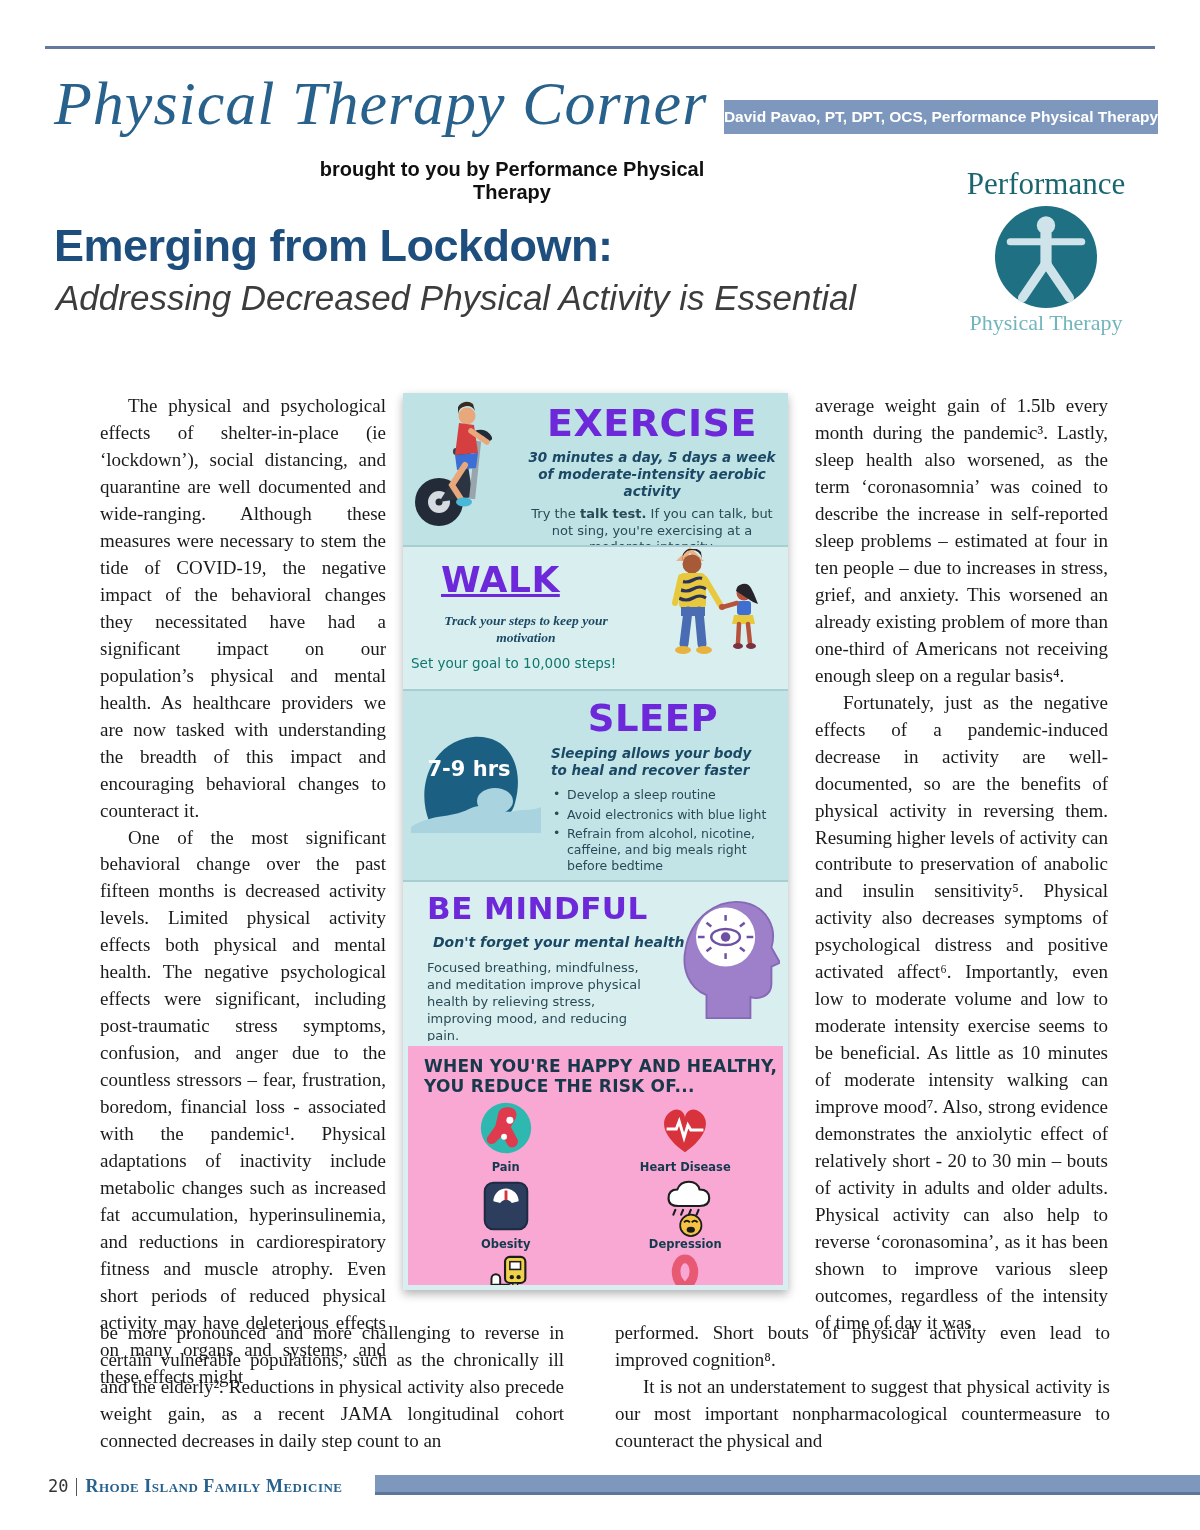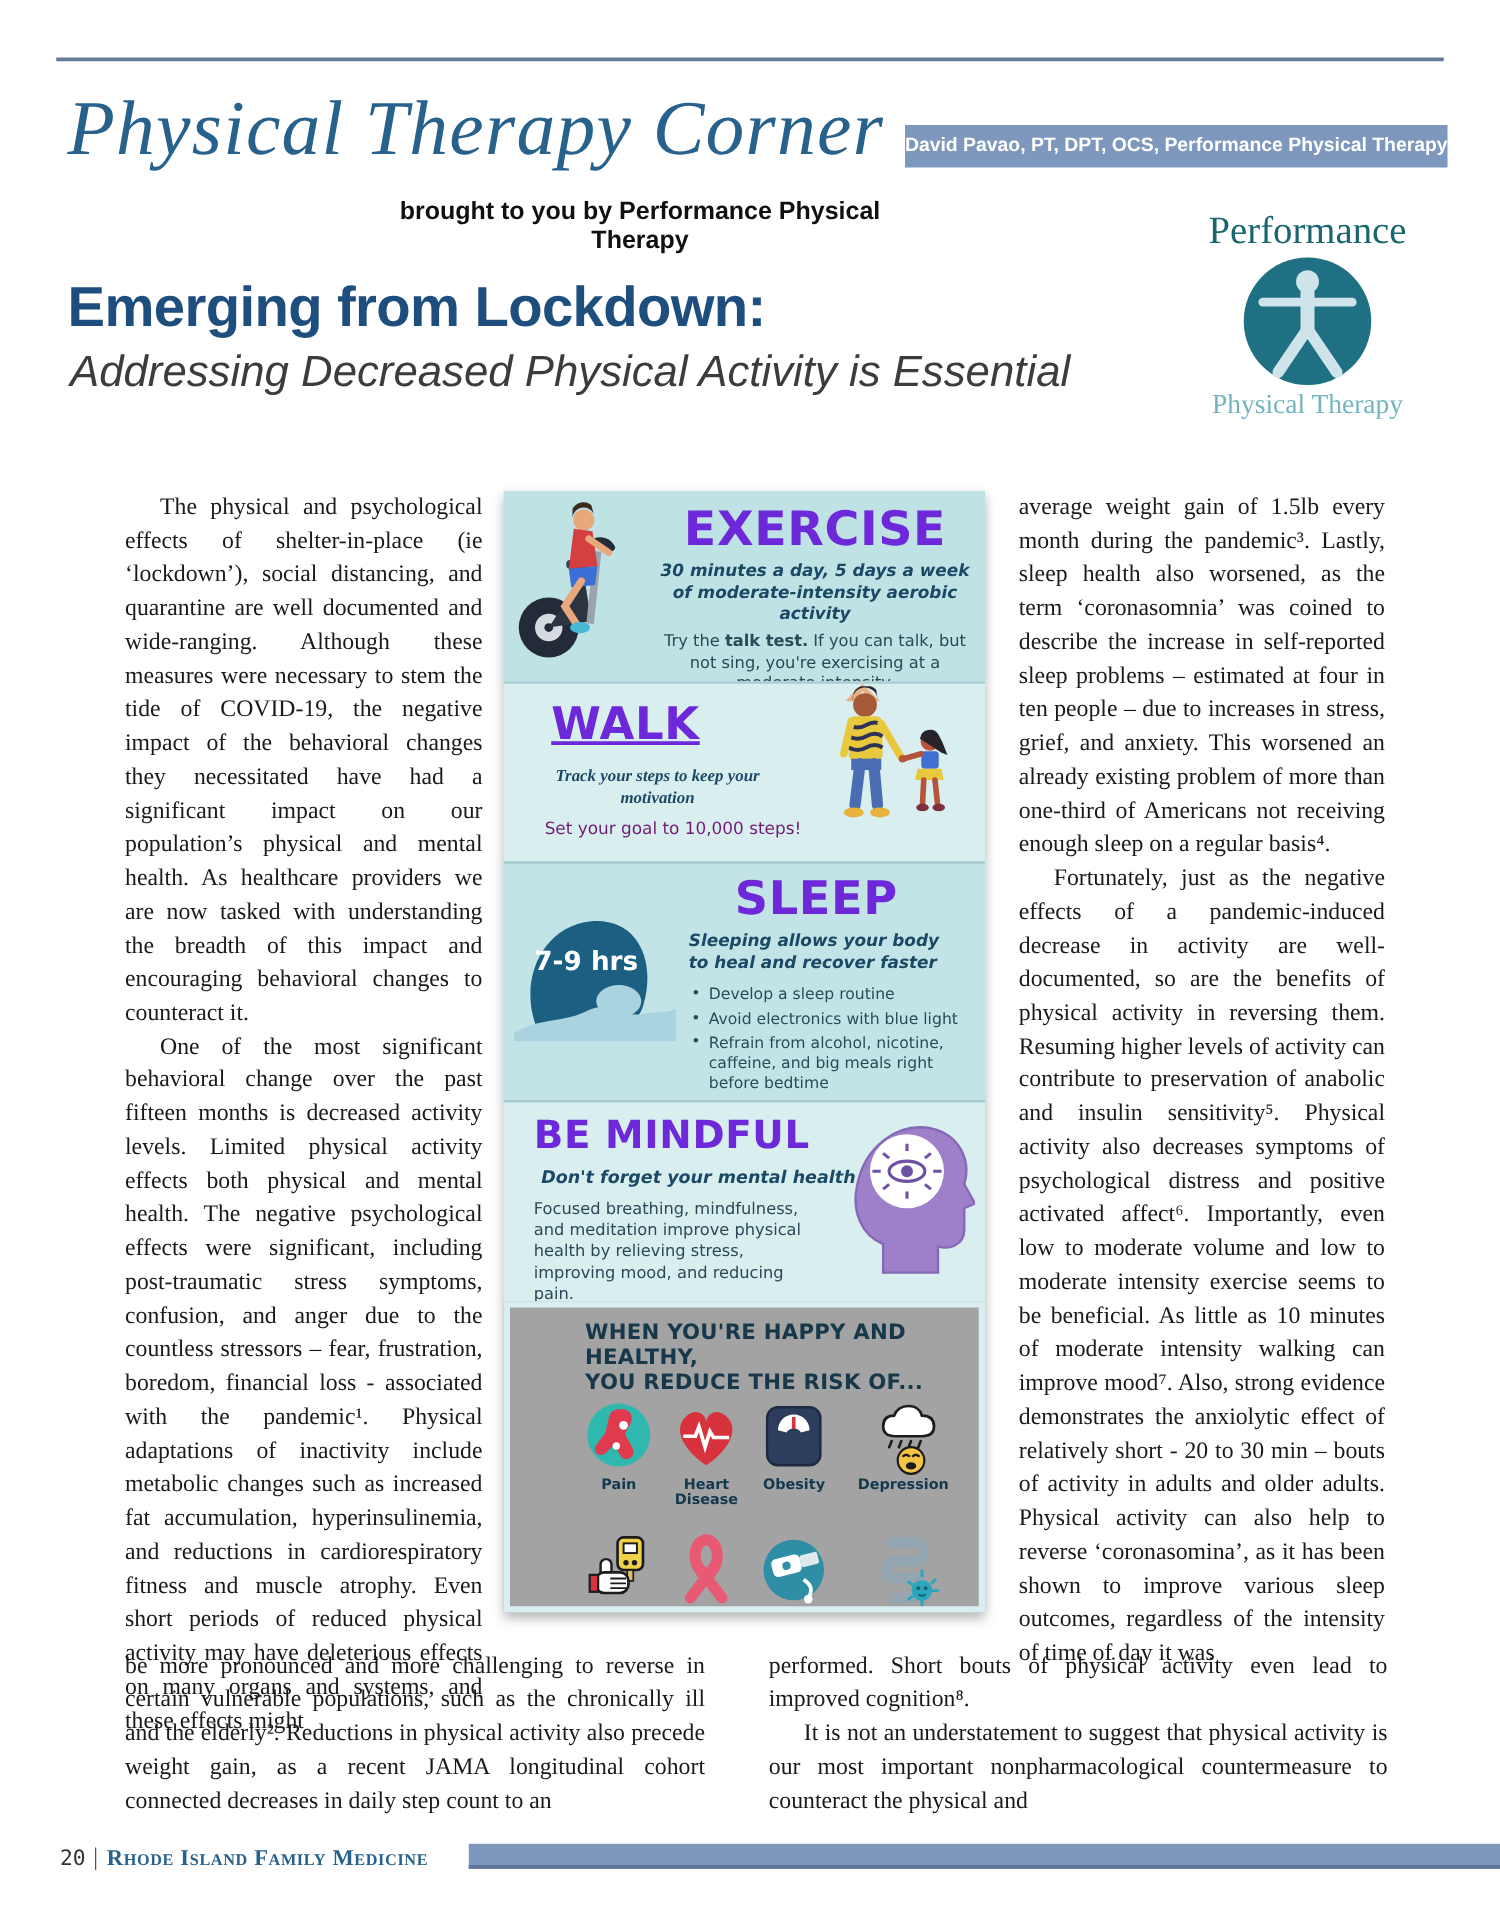--- a/index.html
+++ b/index.html
@@ -28,48 +28,48 @@
   p.indent{text-indent:28px;}
 
   
   .infographic{position:absolute;left:403px;top:393px;width:385px;height:897px;background:#c9e6e8;
     box-shadow:0 4px 9px rgba(0,0,0,0.3);display:flex;flex-direction:column;font-family:"DejaVu Sans",sans-serif;}
   .ig-panel{position:relative;overflow:hidden;box-sizing:border-box;}
   .ig-exercise{height:152px;background:#bfe2e4;}
   .ig-walk{height:144px;background:#d9efef;border-top:2px solid #a8ced2;}
   .ig-sleep{height:191px;background:#c2e4e7;border-top:2px solid #a8ced2;}
   .ig-mindful{height:161px;background:#d9efef;border-top:2px solid #a8ced2;}
-  .ig-risks{flex:1;background:#a3a3a3;border:5px solid #d9eef0;padding-left:44px;}
+  .ig-risks{flex:1;background:#f9a8d4;border:5px solid #d9eef0;}
   .ig-title{font-weight:800;color:#6d28d9;letter-spacing:0.5px;}
   .ig-sub{font-style:italic;font-weight:700;font-size:13.5px;color:#1b4965;line-height:1.25;}
   .ig-body{font-size:12.5px;color:#2b4a57;line-height:1.3;}
 
   .ex-art{position:absolute;left:6px;top:8px;}
   .ex-text{position:absolute;left:122px;top:8px;width:254px;text-align:center;}
   .ex-title{font-size:38px;}
   .walk-title{position:absolute;left:38px;top:12px;font-size:36px;text-decoration:underline;}
   .walk-sub{position:absolute;left:18px;top:66px;width:210px;text-align:center;font-family:Liberation Serif, serif;}
-  .walk-body{position:absolute;left:8px;top:108px;width:230px;text-align:right;font-size:13.5px;color:#701a75;}
+  .walk-body{position:absolute;left:8px;top:108px;width:230px;text-align:left;font-size:13.5px;color:#0f766e;}
   .walk-art{position:absolute;right:4px;top:2px;}
   .yoga{position:absolute;right:78px;top:-4px;}
 
   .sleep-art{position:absolute;left:8px;top:32px;}
   .sleep-title{position:absolute;left:150px;top:6px;width:200px;text-align:center;font-size:37px;}
   .sleep-sub{position:absolute;left:148px;top:54px;width:214px;}
   .sleep-list{position:absolute;left:150px;top:96px;width:220px;margin:0;padding:0;list-style:none;}
   .sleep-list li{font-size:12.5px;color:#2b4a57;line-height:1.25;margin-bottom:4px;padding-left:14px;position:relative;}
   .sleep-list li::before{content:"•";position:absolute;left:0;top:-1px;color:#2b4a57;}
 
   .mind-title{position:absolute;left:24px;top:8px;font-size:31px;}
   .mind-sub{position:absolute;left:30px;top:52px;font-size:14px;}
   .mind-body{position:absolute;left:24px;top:78px;width:226px;font-size:13px;}
   .mind-art{position:absolute;right:8px;top:10px;}
 
   .risk-title{font:800 17px "DejaVu Sans",sans-serif;color:#16384a;margin:10px 0 2px 16px;line-height:1.18;letter-spacing:0.2px;}
-  .risk-grid{display:grid;grid-template-columns:repeat(4,1fr);margin:2px 8px 0 8px;row-gap:20px;}
+  .risk-grid{display:grid;grid-template-columns:repeat(2,1fr);margin:2px 8px 0 8px;row-gap:2px;}
   .risk-cell{display:flex;flex-direction:column;align-items:center;}
   .risk-label{font:700 11.5px "DejaVu Sans",sans-serif;color:#13394e;text-align:center;line-height:1.05;margin-top:1px;}
 
   .footer-text{position:absolute;left:48px;top:1476px;font-size:17px;color:#333;display:flex;align-items:baseline;}
   .footer-num{font:400 17px "DejaVu Sans Mono",monospace;color:#333;}
   .footer-sep{display:inline-block;width:1px;height:18px;background:#555;margin:0 8px;align-self:center;}
   .footer-title{font-variant:small-caps;font-weight:700;font-size:18px;color:#27618c;letter-spacing:0.5px;}
   .footer-bar{position:absolute;left:375px;top:1475px;width:825px;height:17px;background:#7d97bd;border-bottom:3px solid #5d7699;}
 </style>
 </head>

